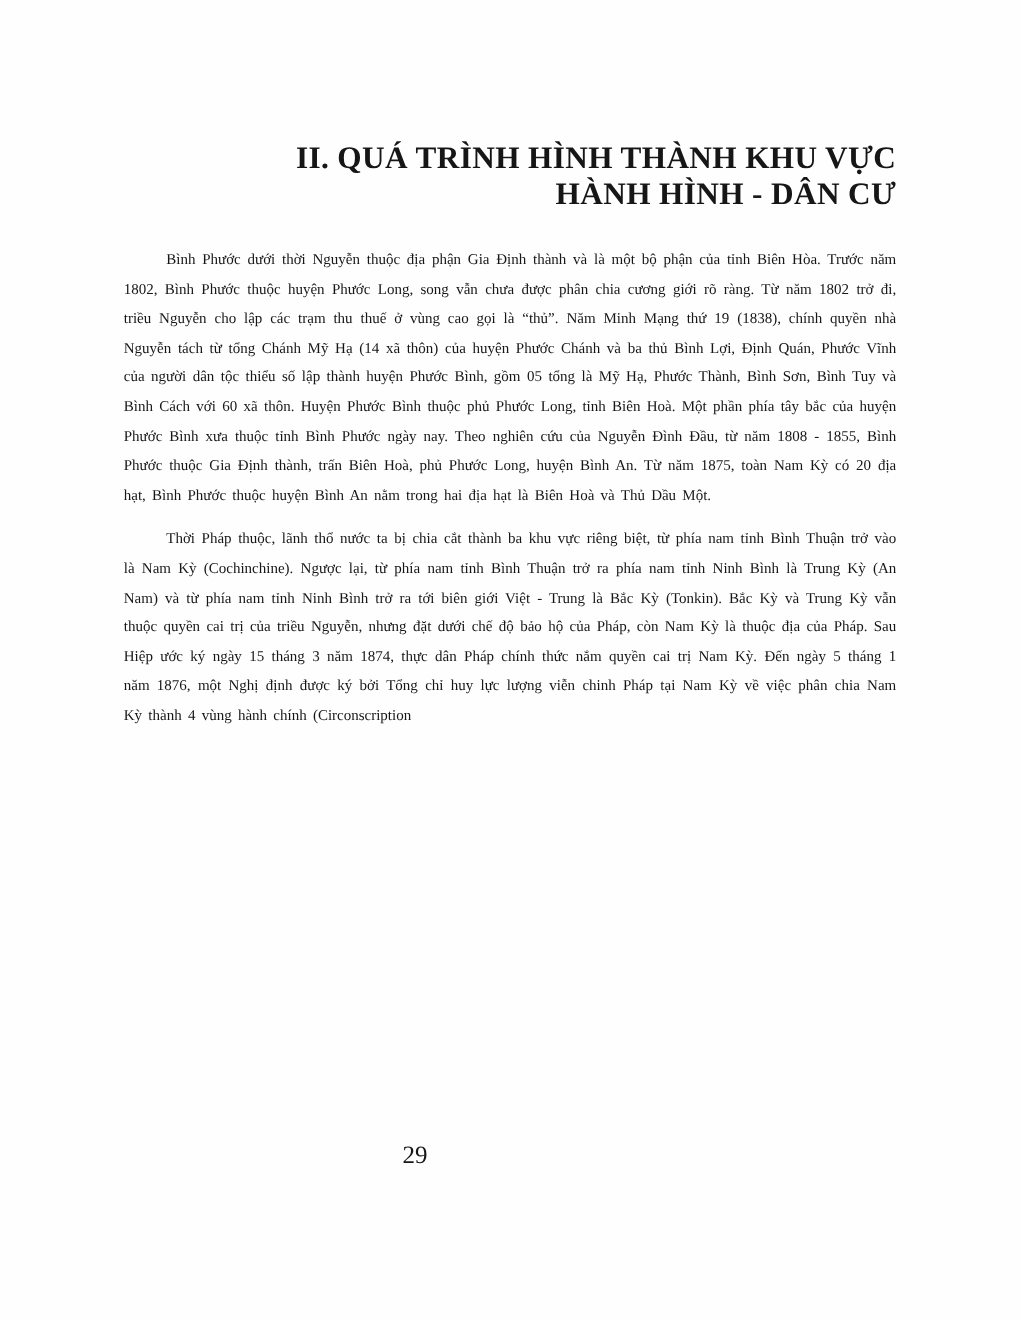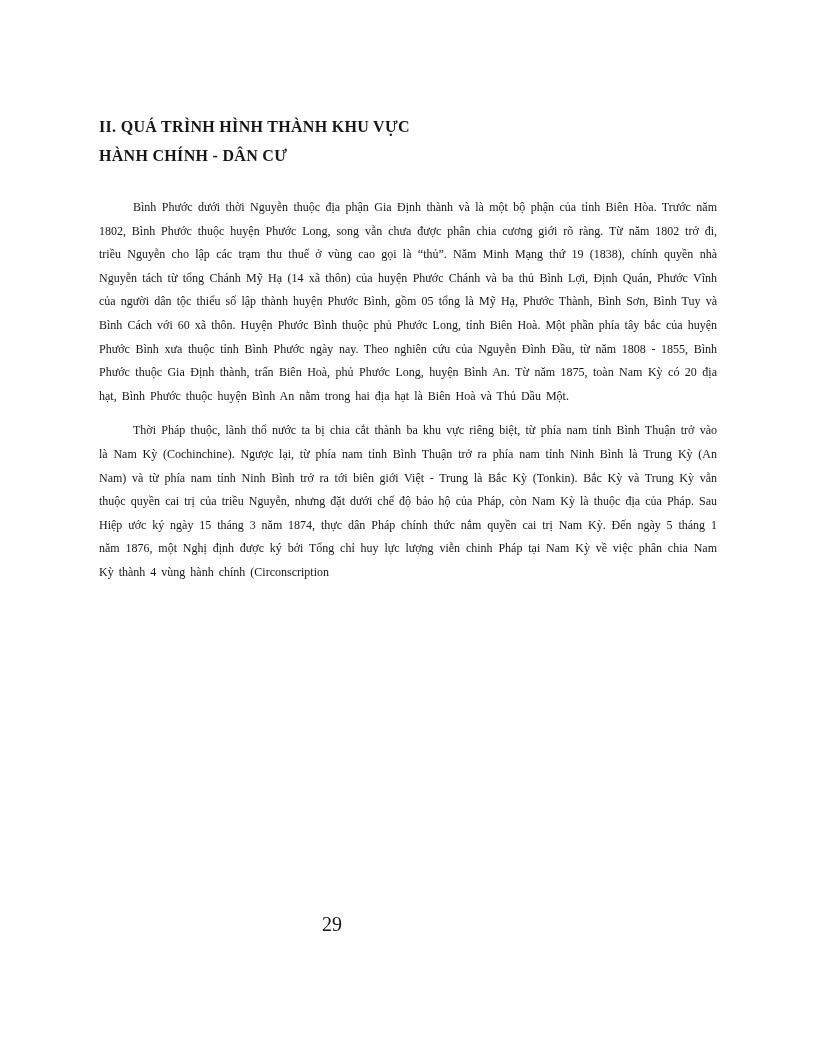--- a/index.html
+++ b/index.html
@@ -17,22 +17,22 @@
     overflow: hidden;
   }
   .content {
     position: absolute;
     left: 99px;
     top: 112px;
     width: 618px;
   }
   .title {
     margin: 0 0 26px 0;
-    text-align: left;
-    font-size: 16px;
+    text-align: right;
+    font-size: 25px;
     font-weight: bold;
     line-height: 29px;
     letter-spacing: 0.3px;
   }
   .body-par {
     margin: 0 0 11px 0;
     font-size: 12px;
     line-height: 23.6px;
     text-align: justify;
     text-indent: 34px;
@@ -46,18 +46,18 @@
     text-align: center;
     font-size: 20px;
     line-height: 24px;
   }
 </style>
 </head>
 <body>
 
 <div class="page">
   <div class="content">
-    <h1 class="title"><span>II. QUÁ TRÌNH HÌNH THÀNH KHU VỰC</span><br><span>HÀNH CHÍNH - DÂN CƯ</span></h1>
+    <h1 class="title"><span>II. QUÁ TRÌNH HÌNH THÀNH KHU VỰC</span><br><span>HÀNH HÌNH - DÂN CƯ</span></h1>
     <p class="body-par">Bình Phước dưới thời Nguyễn thuộc địa phận Gia Định thành và là một bộ phận của tỉnh Biên Hòa. Trước năm 1802, Bình Phước thuộc huyện Phước Long, song vẫn chưa được phân chia cương giới rõ ràng. Từ năm 1802 trở đi, triều Nguyễn cho lập các trạm thu thuế ở vùng cao gọi là “thủ”. Năm Minh Mạng thứ 19 (1838), chính quyền nhà Nguyễn tách từ tổng Chánh Mỹ Hạ (14 xã thôn) của huyện Phước Chánh và ba thủ Bình Lợi, Định Quán, Phước Vĩnh của người dân tộc thiểu số lập thành huyện Phước Bình, gồm 05 tổng là Mỹ Hạ, Phước Thành, Bình Sơn, Bình Tuy và Bình Cách với 60 xã thôn. Huyện Phước Bình thuộc phủ Phước Long, tỉnh Biên Hoà. Một phần phía tây bắc của huyện Phước Bình xưa thuộc tỉnh Bình Phước ngày nay. Theo nghiên cứu của Nguyễn Đình Đầu, từ năm 1808 - 1855, Bình Phước thuộc Gia Định thành, trấn Biên Hoà, phủ Phước Long, huyện Bình An. Từ năm 1875, toàn Nam Kỳ có 20 địa hạt, Bình Phước thuộc huyện Bình An nằm trong hai địa hạt là Biên Hoà và Thủ Dầu Một.</p>
     <p class="body-par">Thời Pháp thuộc, lãnh thổ nước ta bị chia cắt thành ba khu vực riêng biệt, từ phía nam tỉnh Bình Thuận trở vào là Nam Kỳ (Cochinchine). Ngược lại, từ phía nam tỉnh Bình Thuận trở ra phía nam tỉnh Ninh Bình là Trung Kỳ (An Nam) và từ phía nam tỉnh Ninh Bình trở ra tới biên giới Việt - Trung là Bắc Kỳ (Tonkin). Bắc Kỳ và Trung Kỳ vẫn thuộc quyền cai trị của triều Nguyễn, nhưng đặt dưới chế độ bảo hộ của Pháp, còn Nam Kỳ là thuộc địa của Pháp. Sau Hiệp ước ký ngày 15 tháng 3 năm 1874, thực dân Pháp chính thức nắm quyền cai trị Nam Kỳ. Đến ngày 5 tháng 1 năm 1876, một Nghị định được ký bởi Tổng chỉ huy lực lượng viễn chinh Pháp tại Nam Kỳ về việc phân chia Nam Kỳ thành 4 vùng hành chính (Circonscription</p>
   </div>
   <div class="page-number">29</div>
 </div>
 
 </body></html>

